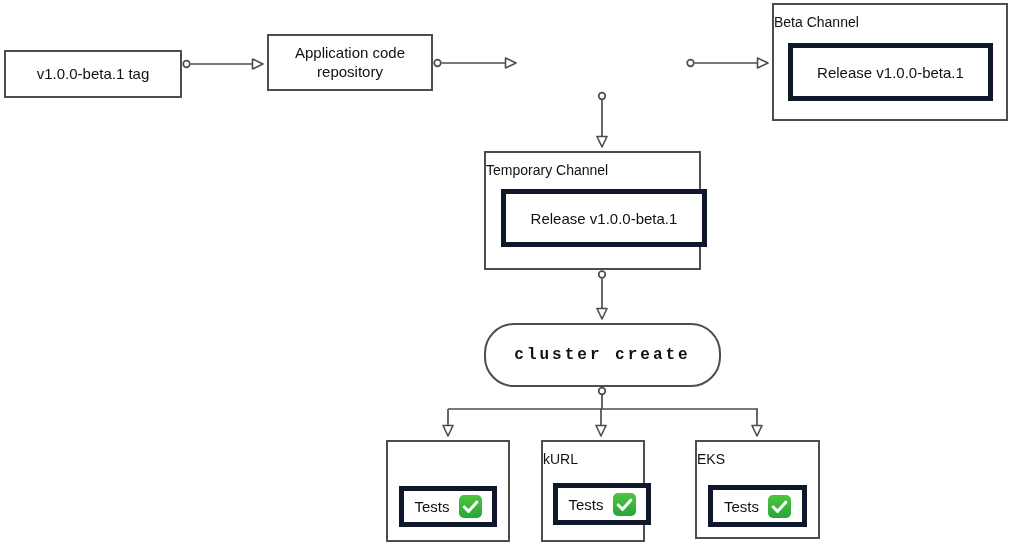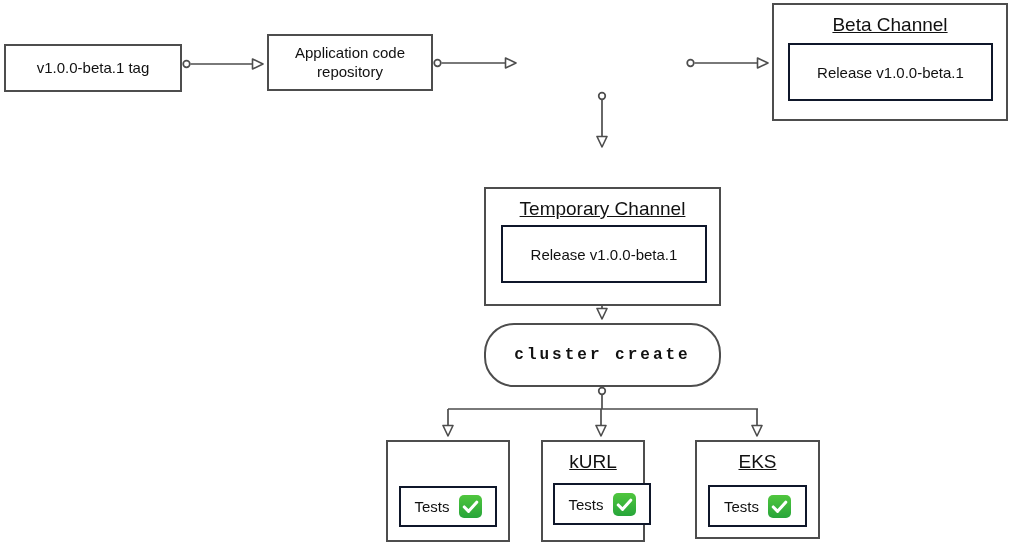--- a/index.html
+++ b/index.html
@@ -14,24 +14,24 @@
   }
   .node{
     display:flex;align-items:center;justify-content:center;text-align:center;
     font-size:15px;line-height:1.25;padding:2px 6px;
   }
   .node.mono{
     font-family:"Liberation Mono","DejaVu Sans Mono",monospace;
     font-weight:bold;font-size:16px;letter-spacing:3px;border-radius:30px;
   }
   .group-title{
-    text-align:center;font-size:19px;padding-top:9px;line-height:1.2;text-decoration:underline;
+    text-align:left;font-size:14px;padding-top:9px;line-height:1.2;
   }
   .inner{
-    position:absolute;background:#ffffff;border:2px solid #0f172a;
+    position:absolute;background:#ffffff;border:5px solid #0f172a;
     box-sizing:border-box;display:flex;align-items:center;justify-content:center;
     text-align:center;font-size:15px;gap:9px;
   }
   .check{
     display:inline-flex;align-items:center;justify-content:center;
     width:23px;height:23px;border-radius:5px;
     background:linear-gradient(180deg,#50c63e 0%,#27a53a 100%);
     flex:0 0 auto;
   }
   .check svg{display:block;}
@@ -66,37 +66,37 @@
 
       <circle cx="602" cy="391" r="3.3" fill="#ffffff"></circle>
       <path d="M602,395 L602,409"></path>
       <path d="M448,409 L758,409"></path>
       <line x1="448" y1="409" x2="448" y2="436" marker-end="url(#arrowOpen)"></line>
       <line x1="601" y1="409" x2="601" y2="436" marker-end="url(#arrowOpen)"></line>
       <line x1="757" y1="409" x2="757" y2="436" marker-end="url(#arrowOpen)"></line>
     </g>
   </svg>
 
-  <div class="node" style="left:4px;top:44px;width:178px;height:48px;">
+  <div class="node" style="left:4px;top:50px;width:178px;height:48px;">
     <span>v1.0.0-beta.1 tag</span>
   </div>
 
   <div class="node" style="left:267px;top:34px;width:166px;height:57px;">
     <span>Application code repository</span>
   </div>
 
 
   <div class="group" style="left:772px;top:3px;width:236px;height:118px;">
     <div class="group-title">Beta Channel</div>
     <div class="inner" style="left:14px;top:38px;width:205px;height:58px;">
       <span>Release v1.0.0-beta.1</span>
     </div>
   </div>
 
-  <div class="group" style="left:484px;top:151px;width:237px;height:119px;margin-top:36px;">
+  <div class="group" style="left:484px;top:151px;width:217px;height:119px;">
     <div class="group-title">Temporary Channel</div>
     <div class="inner" style="left:15px;top:36px;width:206px;height:58px;">
       <span>Release v1.0.0-beta.1</span>
     </div>
   </div>
 
   <div class="node mono" style="left:484px;top:323px;width:237px;height:64px;">
     <span>cluster create</span>
   </div>
 

